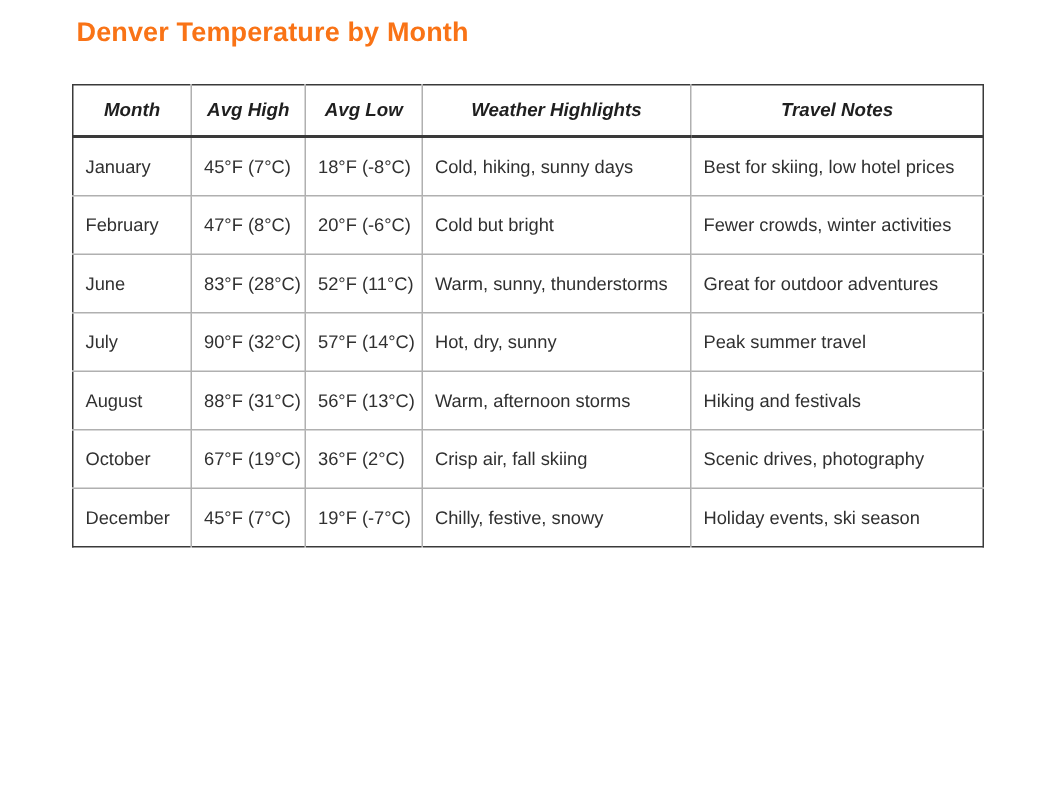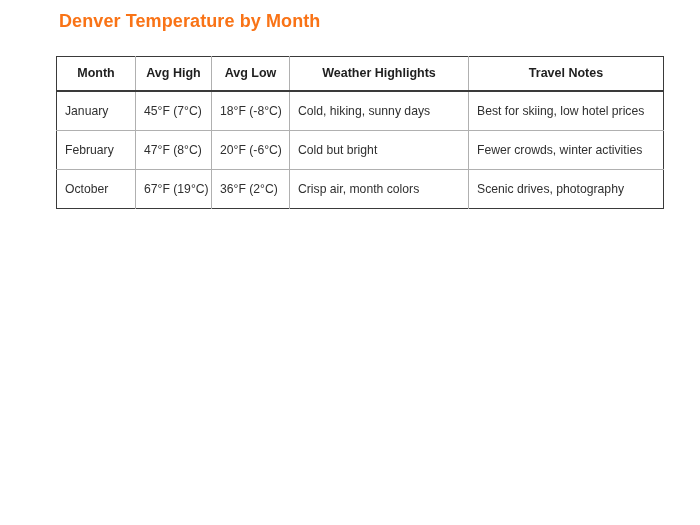--- a/index.html
+++ b/index.html
@@ -12,21 +12,20 @@
     background: #ffffff;
     font-family: "Liberation Sans", sans-serif;
     color: #262626;
     overflow: hidden;
   }
   .page {
     position: relative;
     width: 572px;
     height: 525px;
     box-sizing: border-box;
-    margin-left: 8px;
   }
   .title {
     position: absolute;
     left: 51px;
     top: 11px;
     font-size: 18px;
     font-weight: bold;
     color: #F97316;
     letter-spacing: 0.1px;
     white-space: nowrap;
@@ -53,20 +52,21 @@
     font-size: 12.5px;
     font-weight: bold;
     text-align: center;
     color: #1f1f1f;
     height: 34px;
     padding: 0 6px;
     border-right: 1px solid #b0b0b0;
     border-bottom: 2px solid #3a3a3a;
     box-sizing: border-box;
     white-space: nowrap;
+    font-style: italic;
   }
   table.data-table th:last-child { border-right: none; }
 
   table.data-table td {
     font-size: 12.2px;
     color: #303030;
     height: 32.5px;
     padding: 12px 8px;
     text-align: left;
     border-right: 1px solid #b0b0b0;
@@ -112,23 +112,51 @@
             <td>Best for skiing, low hotel prices</td>
           </tr>
           <tr>
             <td>February</td>
             <td>47°F (8°C)</td>
             <td>20°F (-6°C)</td>
             <td>Cold but bright</td>
             <td>Fewer crowds, winter activities</td>
           </tr>
           <tr>
+            <td>June</td>
+            <td>83°F (28°C)</td>
+            <td>52°F (11°C)</td>
+            <td>Warm, sunny, thunderstorms</td>
+            <td>Great for outdoor adventures</td>
+          </tr>
+          <tr>
+            <td>July</td>
+            <td>90°F (32°C)</td>
+            <td>57°F (14°C)</td>
+            <td>Hot, dry, sunny</td>
+            <td>Peak summer travel</td>
+          </tr>
+          <tr>
+            <td>August</td>
+            <td>88°F (31°C)</td>
+            <td>56°F (13°C)</td>
+            <td>Warm, afternoon storms</td>
+            <td>Hiking and festivals</td>
+          </tr>
+          <tr>
             <td>October</td>
             <td>67°F (19°C)</td>
             <td>36°F (2°C)</td>
-            <td>Crisp air, month colors</td>
+            <td>Crisp air, fall skiing</td>
             <td>Scenic drives, photography</td>
+          </tr>
+          <tr>
+            <td>December</td>
+            <td>45°F (7°C)</td>
+            <td>19°F (-7°C)</td>
+            <td>Chilly, festive, snowy</td>
+            <td>Holiday events, ski season</td>
           </tr>
         </tbody>
     </table>
   </div>
 
 </div>
 
 </body></html>

